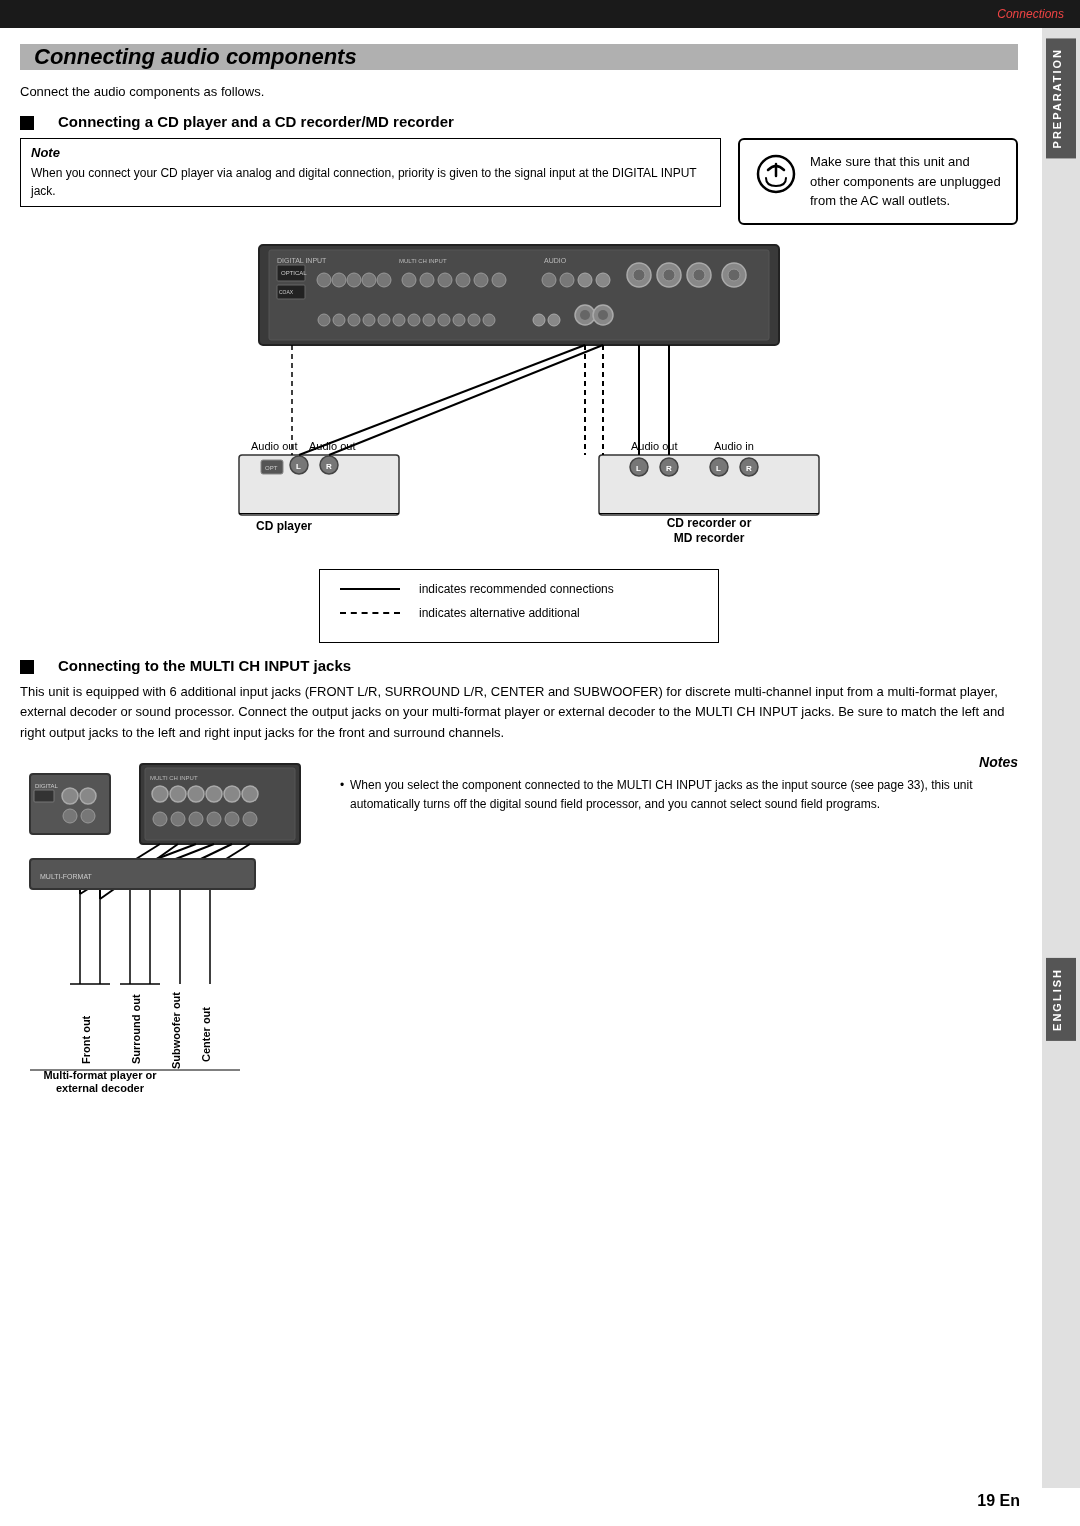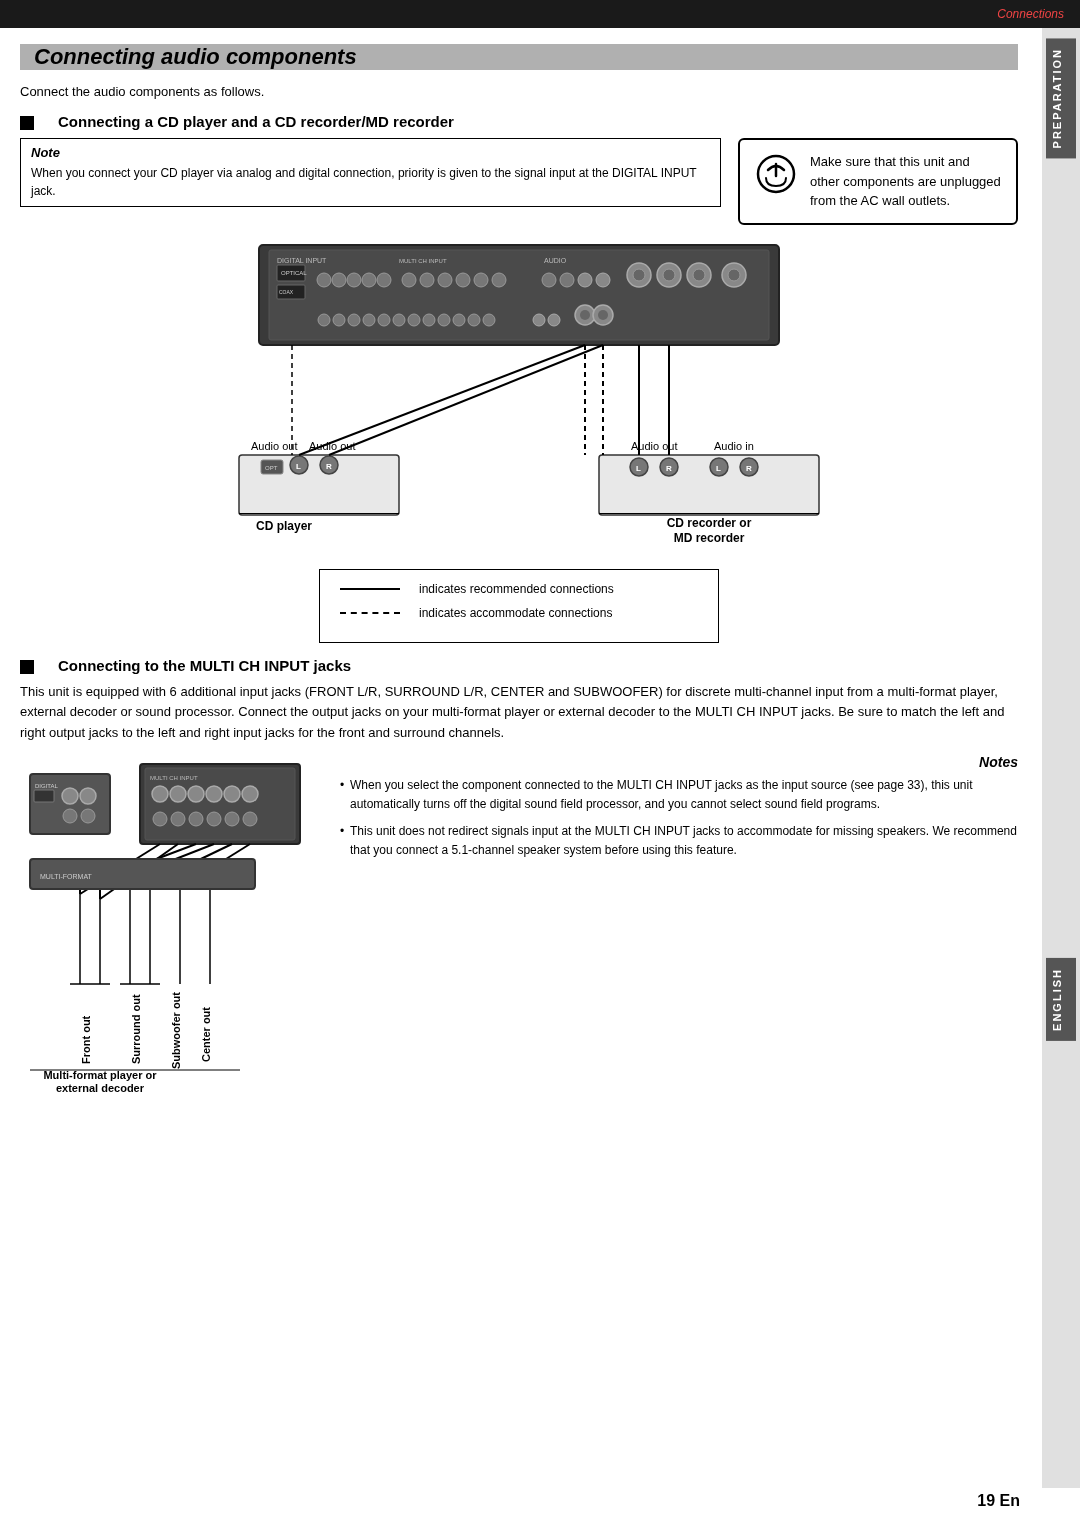--- a/index.html
+++ b/index.html
@@ -417,21 +417,21 @@
     </svg>
   </div>
 
   <div class="legend-box">
     <div class="legend-item">
       <div class="legend-line-solid"></div>
       <span class="legend-desc">indicates recommended connections</span>
     </div>
     <div class="legend-item">
       <div class="legend-line-dashed"></div>
-      <span class="legend-desc">indicates accommodate connections</span>
+      <span class="legend-desc">indicates alternative additional</span>
     </div>
   </div>
 
   <div class="section-heading">
     <div class="section-square"></div>
     <span class="section-title">Connecting to the MULTI CH INPUT jacks</span>
   </div>
 
   <p class="section-body-text">This unit is equipped with 6 additional input jacks (FRONT L/R, SURROUND L/R, CENTER and SUBWOOFER) for discrete multi-channel input from a multi-format player, external decoder or sound processor. Connect the output jacks on your multi-format player or external decoder to the MULTI CH INPUT jacks. Be sure to match the left and right output jacks to the left and right input jacks for the front and surround channels.</p>
 
@@ -517,20 +517,19 @@
         <text x="80" y="325" fill="#000" font-size="11" font-weight="bold" text-anchor="middle">Multi-format player or</text>
         <text x="80" y="338" fill="#000" font-size="11" font-weight="bold" text-anchor="middle">external decoder</text>
         <line x1="10" y1="316" x2="220" y2="316" stroke="#000" stroke-width="1"></line>
       </svg>
     </div>
     <div class="multi-right">
 
       <div class="notes-box-title">Notes</div>
       <ul class="notes-list">
           <li>When you select the component connected to the MULTI CH INPUT jacks as the input source (see page 33), this unit automatically turns off the digital sound field processor, and you cannot select sound field programs.</li>
-          <li>This unit does not redirect signals input at the MULTI CH INPUT jacks to accommodate for missing speakers. We recommend that you connect a 5.1-channel speaker system before using this feature.</li>
         </ul>
     </div>
   </div>
 
 </div>
 
 <div class="page-number">19 En</div>
 
 </body></html>

